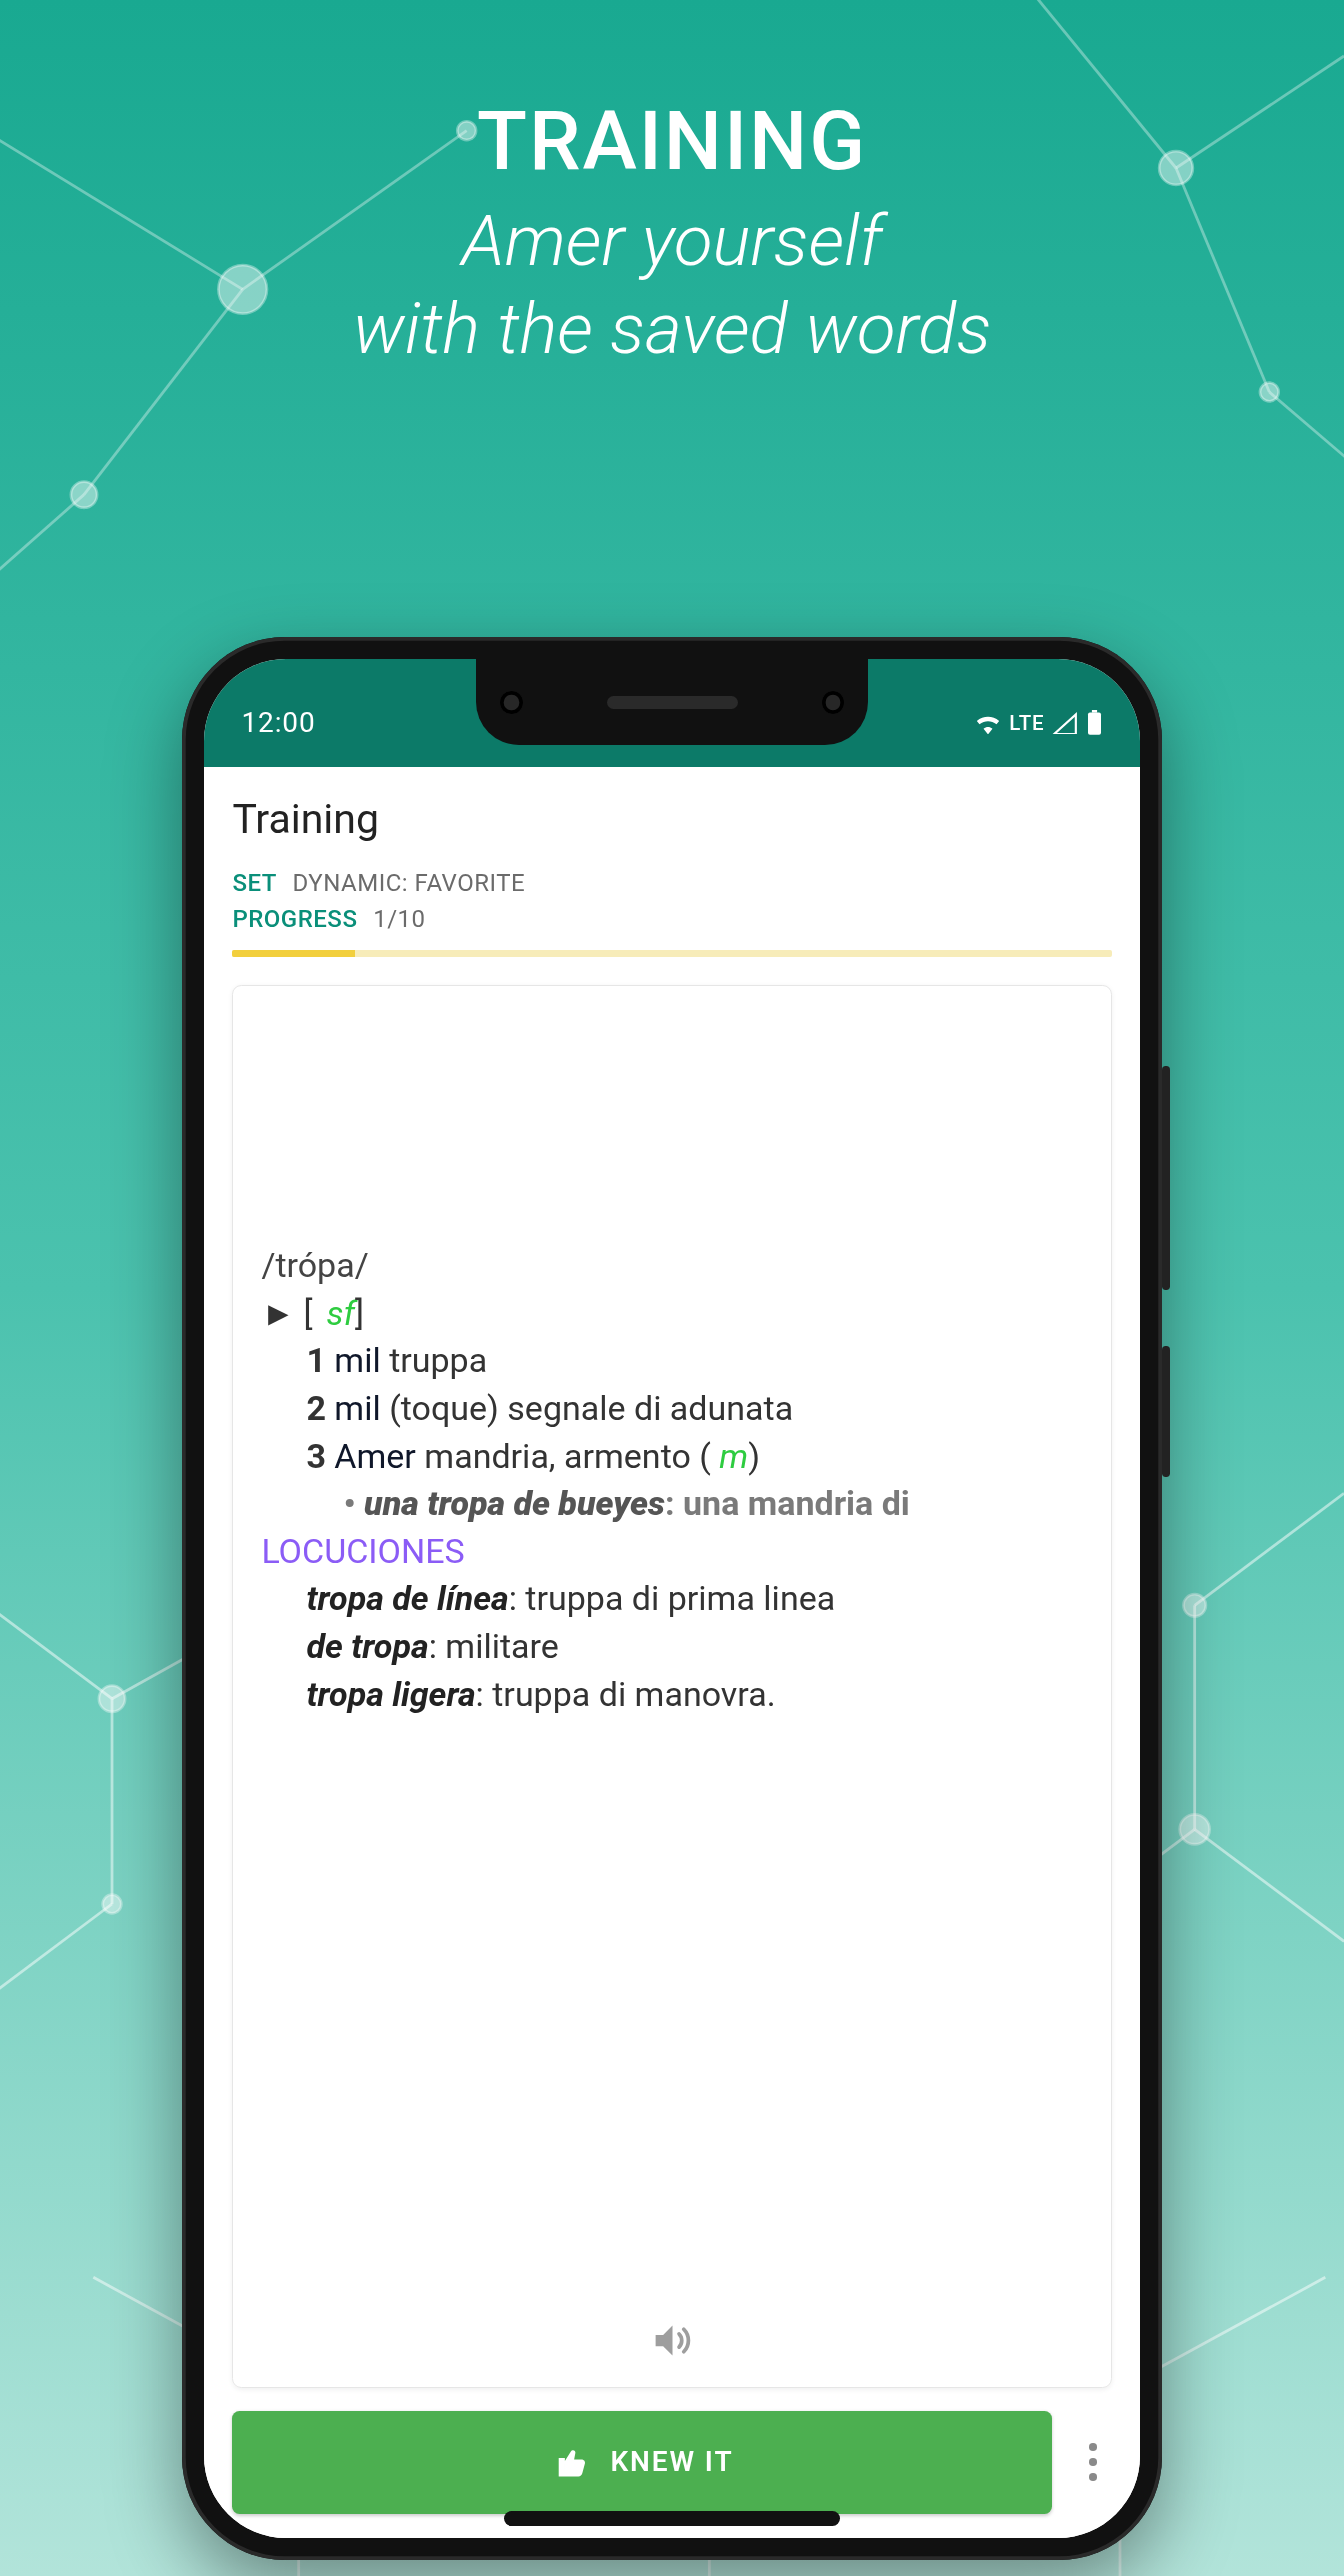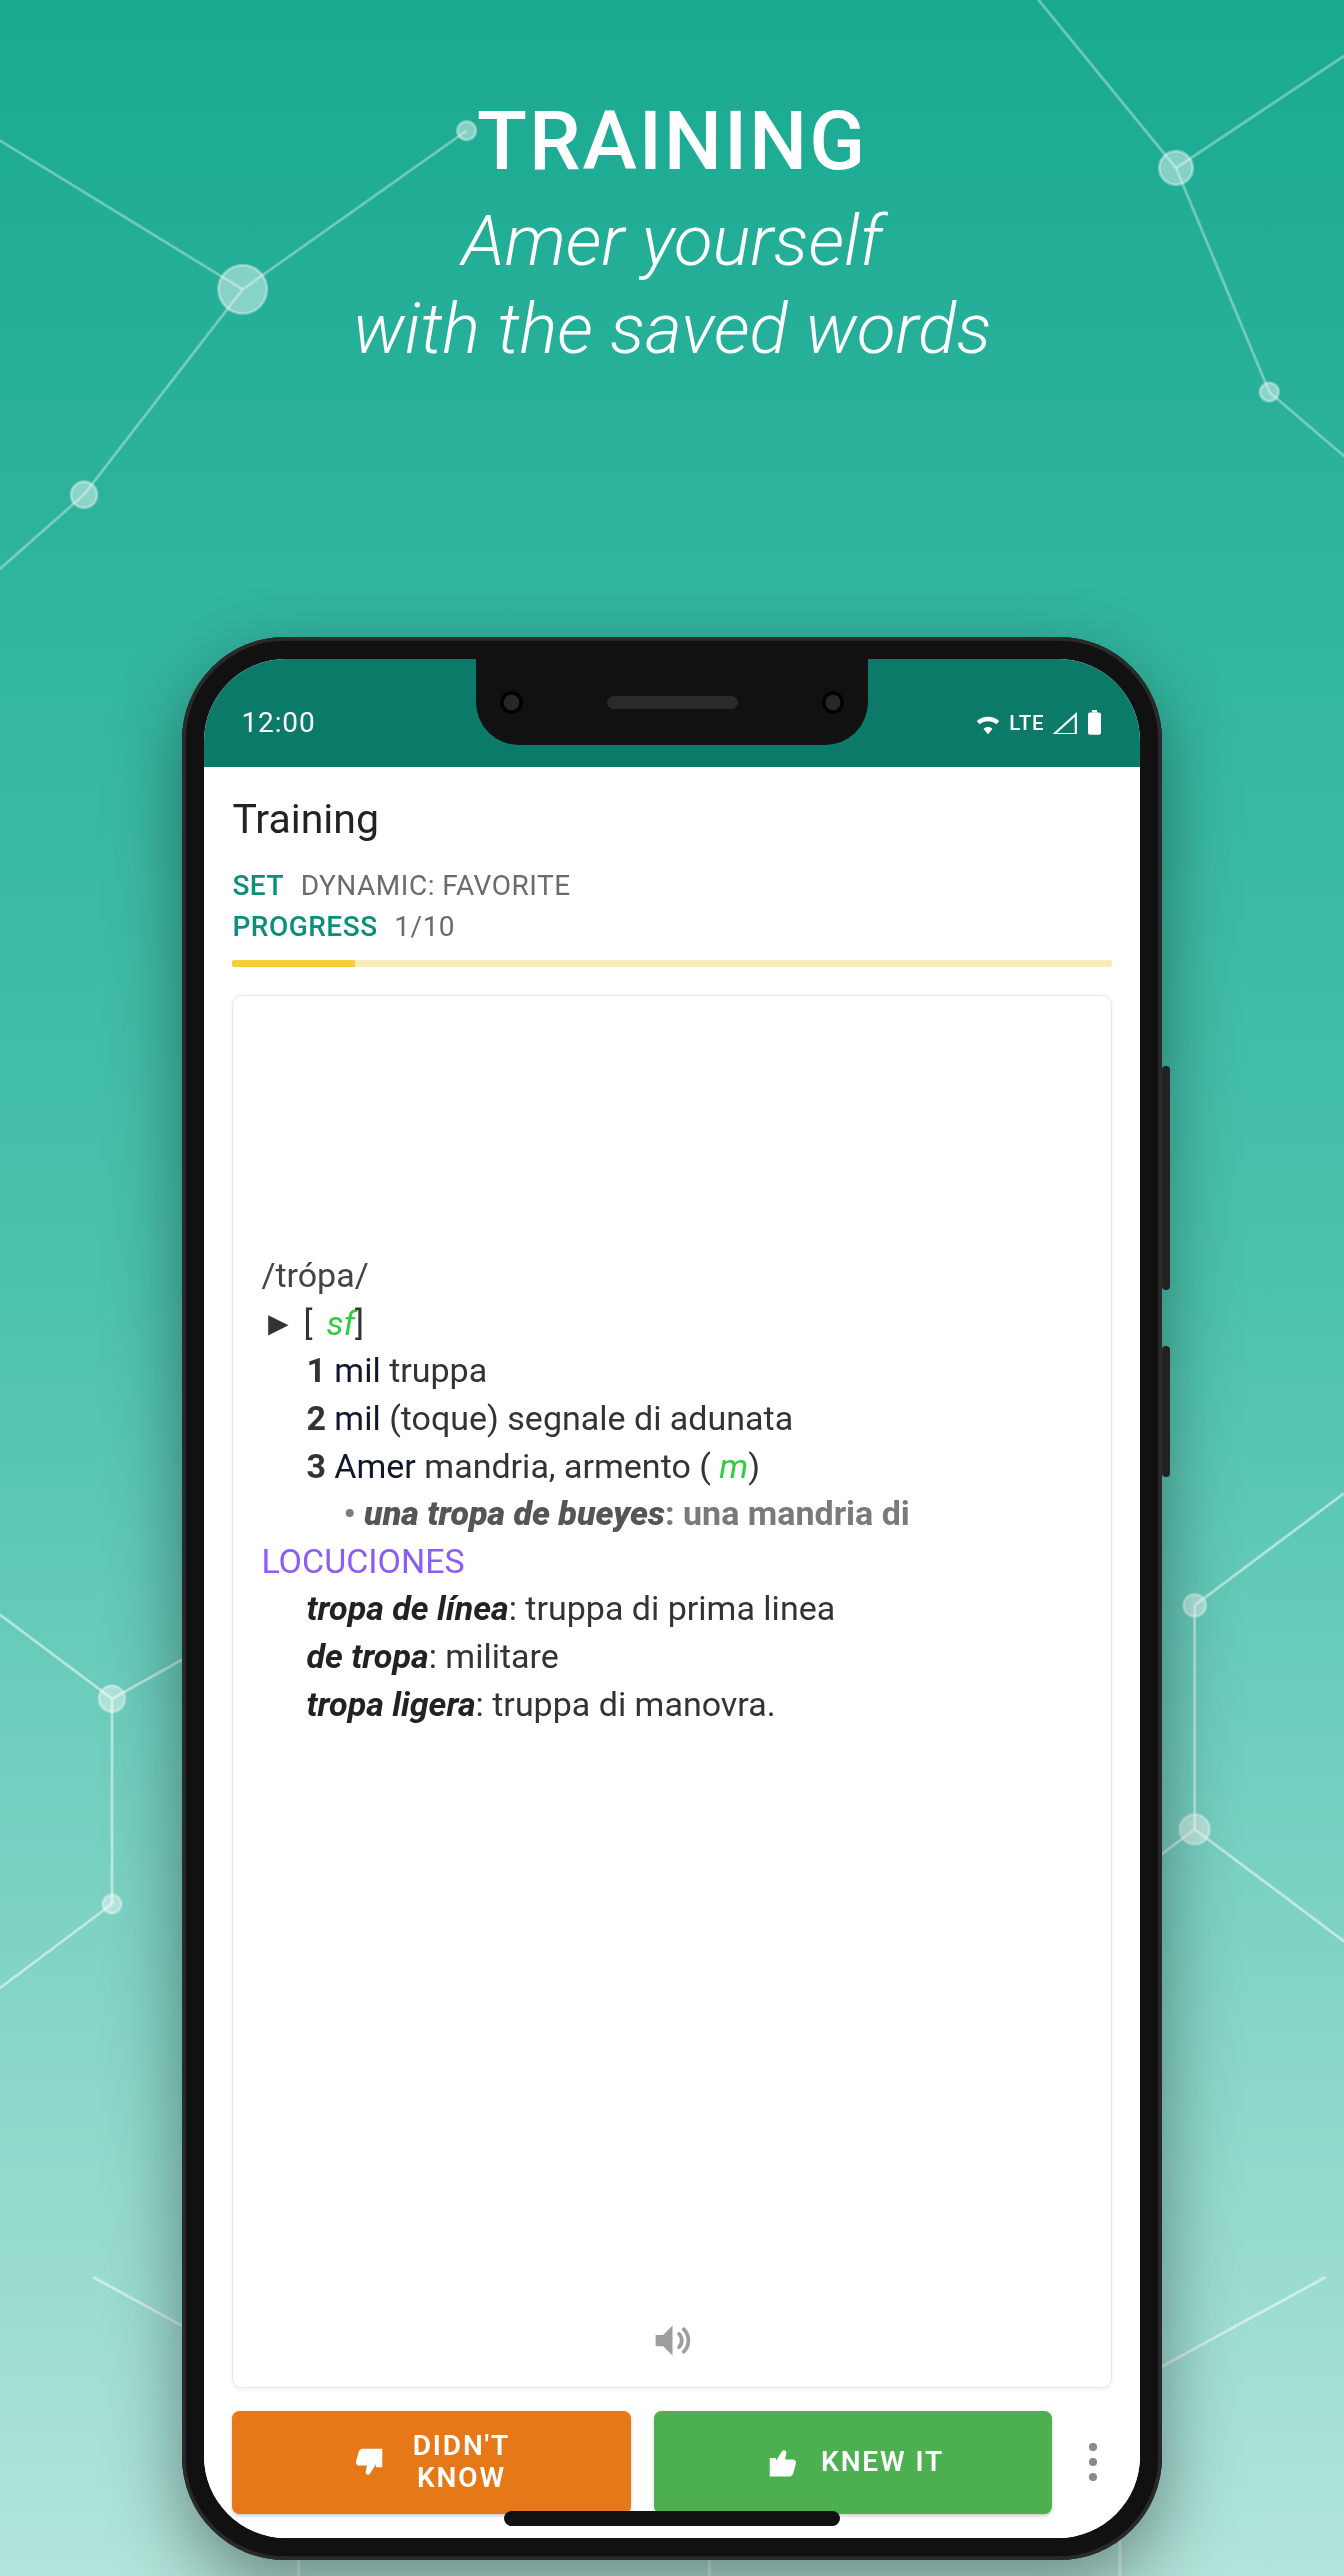--- a/index.html
+++ b/index.html
@@ -109,21 +109,21 @@
     padding: 18.7px 15px 24px 15px;
   }
   .app-title {
     font-size: 41px;
     font-weight: 400;
     color: #222;
     padding: 9.3px 13px 26px 13px;
   }
   .meta {
     padding: 0 13px;
-    font-size: 28px;
+    font-size: 24px;
     letter-spacing: 0.5px;
   }
   .meta .row { margin-bottom: 7.5px; }
   .meta .label { color: #0a8f7a; font-weight: 500; margin-right: 9.3px; }
   .meta .value { color: #6b6b6b; }
   .progress-track {
     margin: 9.3px 13px 0 13px;
     height: 7.5px;
     background: #f7ecb9;
     border-radius: 1.9px;
@@ -343,26 +343,20 @@
         <div class="speaker-btn">
           <svg width="45" height="45" viewBox="0 0 24 24" fill="none" stroke="currentColor" stroke-width="2" stroke-linecap="round" stroke-linejoin="round">
             <polygon points="3 9 7 9 12 4 12 20 7 15 3 15 3 9" fill="currentColor" stroke="none"></polygon>
             <path d="M15.5 8.5a5 5 0 0 1 0 7"></path>
             <path d="M18 6a8.5 8.5 0 0 1 0 12"></path>
           </svg>
         </div>
       </div>
 
       <div class="actions">
-        <div class="btn btn-orange">
-          <svg width="37" height="37" viewBox="0 0 24 24" fill="#fff">
-              <path d="M15 3h4v12h-4V3zM13 3H6.2C5 3 4 3.9 3.7 5.1L2 11.3C1.6 13 2.9 14 4.2 14H9l-.8 4.2c-.2 1 .6 1.8 1.5 1.8.5 0 1-.2 1.3-.7L15 13V3z"></path>
-            </svg>
-          <div class="lbl"><span>DIDN'T</span><br><span>KNOW</span></div>
-        </div>
         <div class="btn btn-green">
           <svg width="37" height="37" viewBox="0 0 24 24" fill="#fff">
               <path d="M9 21H5V9h4v12zM11 21h6.8c1.2 0 2.2-.9 2.5-2.1L22 12.7c.4-1.7-.9-2.7-2.2-2.7H15l.8-4.2c.2-1-.6-1.8-1.5-1.8-.5 0-1 .2-1.3.7L9 11v10z"></path>
             </svg>
           <span class="lbl">KNEW IT</span>
         </div>
         <div class="more" title="More">
           <span></span>
             <span></span>
             <span></span>

